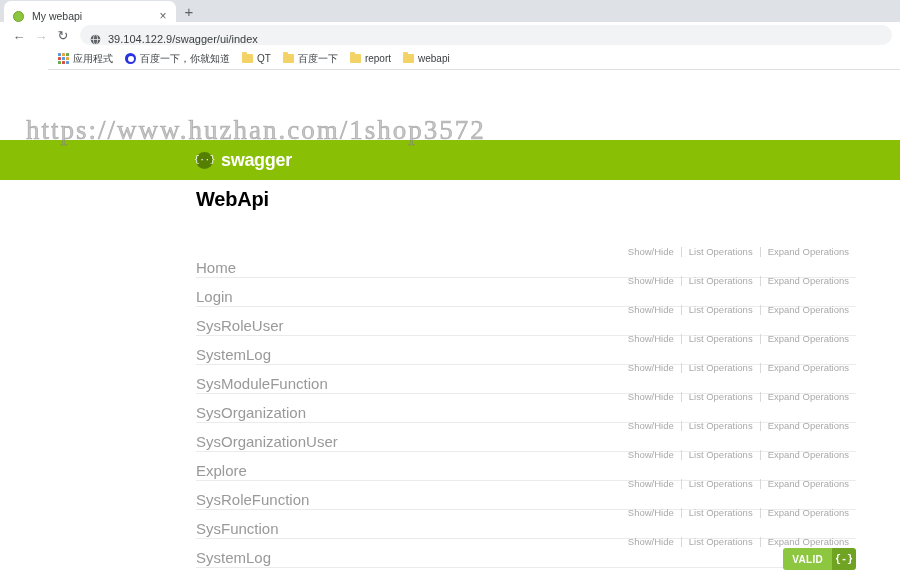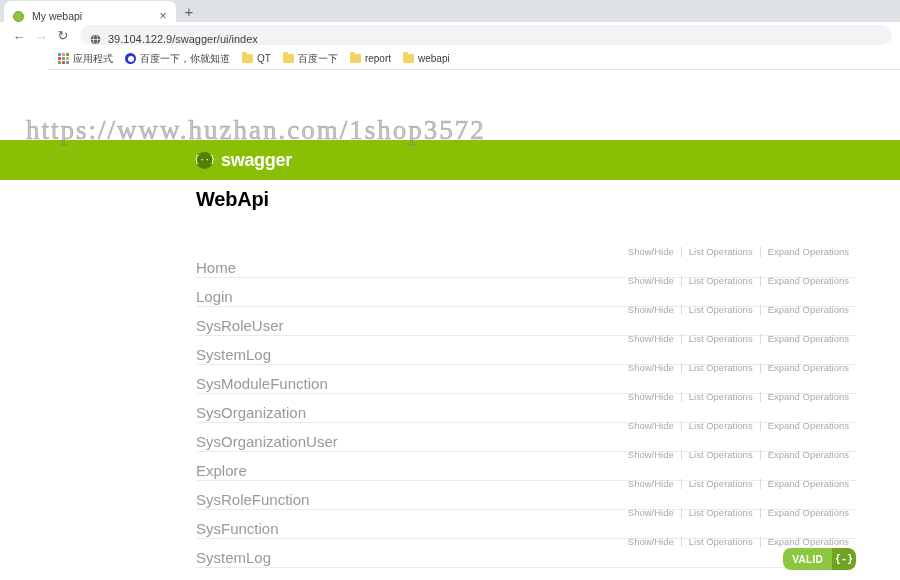--- a/index.html
+++ b/index.html
@@ -218,21 +218,21 @@
     color: #aaaaaa; text-decoration: none;
     padding: 0 7px; cursor: pointer;
   }
   .resource-ops .sep {
     width: 1px; height: 10px; background: #d8d8d8;
   }
 
   .validator {
     position: absolute; right: 44px; bottom: 10px;
     display: flex; align-items: stretch;
-    height: 22px; border-radius: 8px; overflow: hidden;
+    height: 22px; border-radius: 3px; overflow: hidden;
     cursor: pointer;
   }
   .validator-left {
     background: #8dc63f; color: #ffffff;
     font-size: 10px; font-weight: bold;
     display: flex; align-items: center;
     padding: 0 9px; letter-spacing: 0.3px;
   }
   .validator-right {
     background: #6fa322; color: #ffffff;

